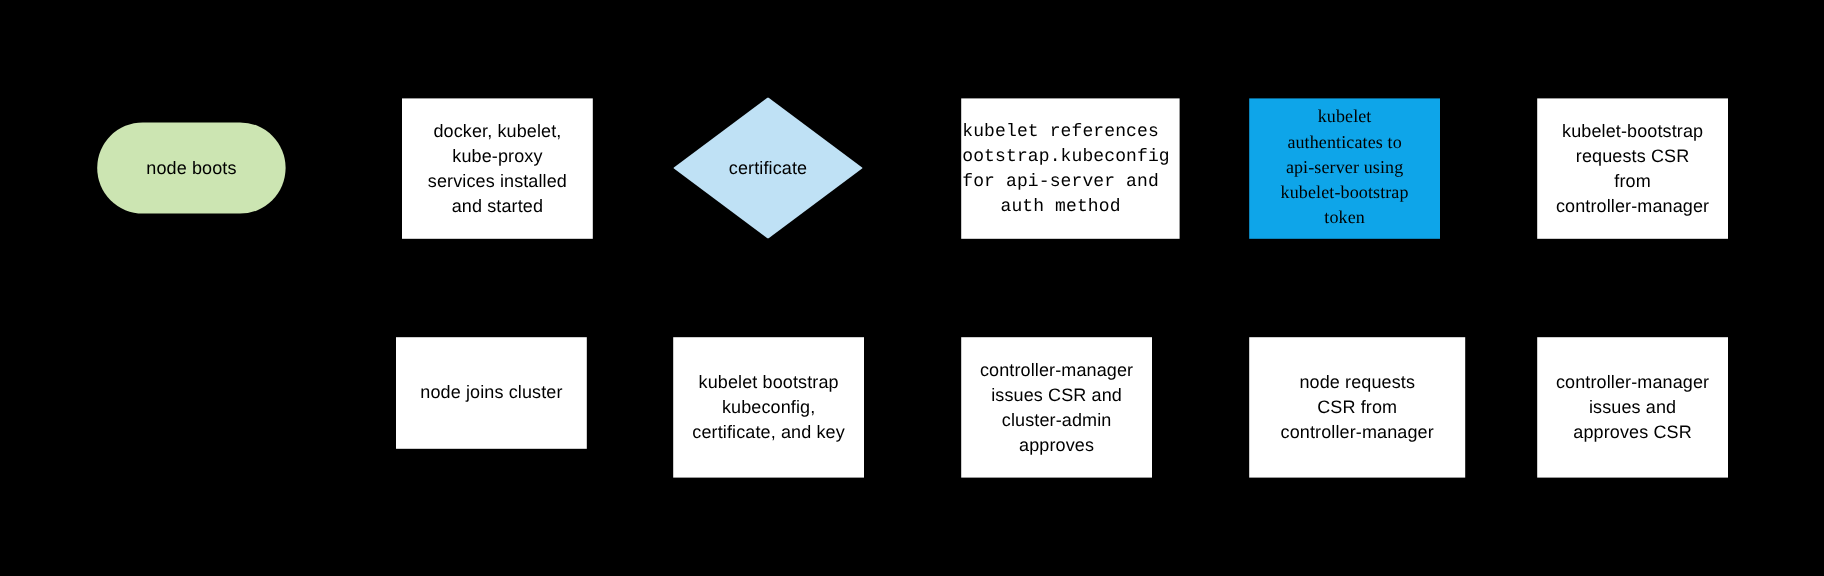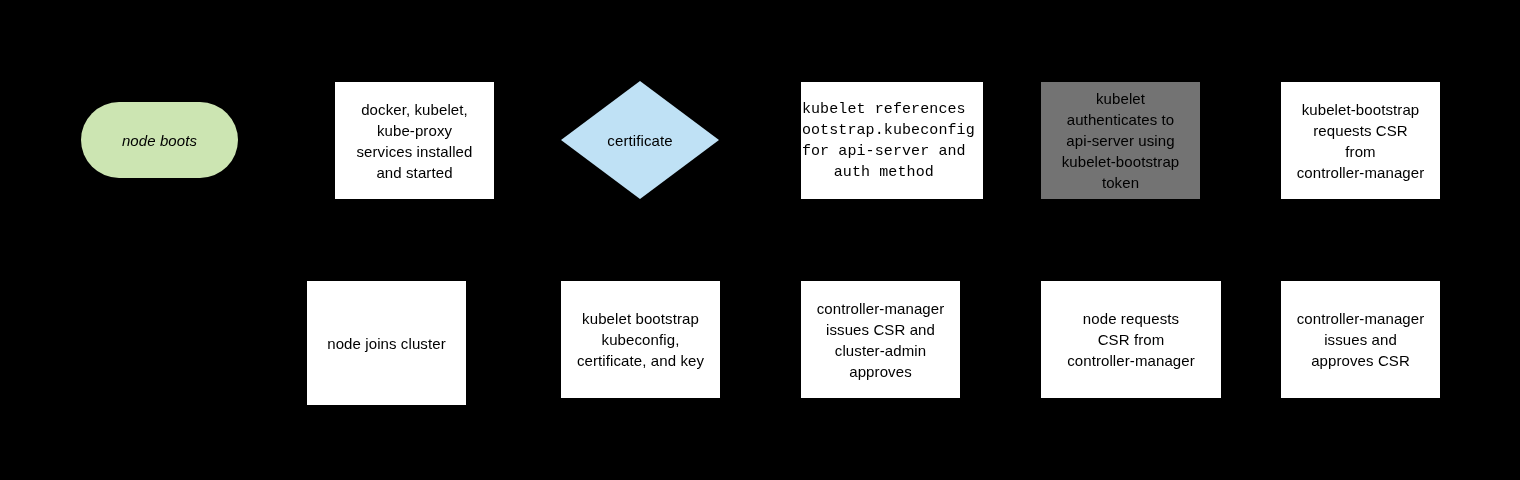--- a/index.html
+++ b/index.html
@@ -43,21 +43,20 @@
 
   
   .shape-rect {
     background: #ffffff;
   }
 
   
   .shape-pill {
     background: #cce5b2;
     border-radius: 38px;
-    font-style: italic;
   }
 
   
   .shape-diamond {
     background: transparent;
   }
   .shape-diamond .diamond-fill {
     position: absolute;
     inset: 0;
     background: #bfe1f5;
@@ -93,36 +92,36 @@
       <div class="node shape-diamond" style="pointer-events: auto; left: 561px; top: 81px; width: 158px; height: 118px;">
         <div class="diamond-fill" style="background: rgb(191, 225, 245);"></div>
         <span class="label">certificate</span>
       </div>
       <div class="node shape-rect overflow" style="pointer-events: auto; left: 801px; top: 82px; width: 182px; height: 117px; background: rgb(255, 255, 255); font-family: Liberation Mono, monospace;">
         <span class="label">kubelet references
 bootstrap.kubeconfig
 for api-server and
 auth method</span>
       </div>
-      <div class="node shape-rect" style="pointer-events: auto; left: 1041px; top: 82px; width: 159px; height: 117px; background: #737373;">
+      <div class="node shape-rect" style="pointer-events: auto; left: 1041px; top: 82px; width: 159px; height: 117px; background: #0ea5e9; font-family: Liberation Serif, serif;">
         <span class="label">kubelet
 authenticates to
 api-server using
 kubelet-bootstrap
 token</span>
       </div>
       <div class="node shape-rect" style="pointer-events: auto; left: 1281px; top: 82px; width: 159px; height: 117px; background: rgb(255, 255, 255);">
         <span class="label">kubelet-bootstrap
 requests CSR
 from
 controller-manager</span>
       </div>
     </div>
     <div style="position: absolute; left: 0px; top: 0px; width: 100%; height: 100%; pointer-events: none;">
-      <div class="node shape-rect" style="pointer-events: auto; left: 307px; top: 281px; width: 159px; height: 124px; background: rgb(255, 255, 255);">
+      <div class="node shape-rect" style="pointer-events: auto; left: 330px; top: 281px; width: 159px; height: 93px; background: rgb(255, 255, 255);">
         <span class="label">node joins cluster</span>
       </div>
       <div class="node shape-rect" style="pointer-events: auto; left: 561px; top: 281px; width: 159px; height: 117px; background: rgb(255, 255, 255);">
         <span class="label">kubelet bootstrap
 kubeconfig,
 certificate, and key</span>
       </div>
       <div class="node shape-rect" style="pointer-events: auto; left: 801px; top: 281px; width: 159px; height: 117px; background: rgb(255, 255, 255);">
         <span class="label">controller-manager
 issues CSR and

